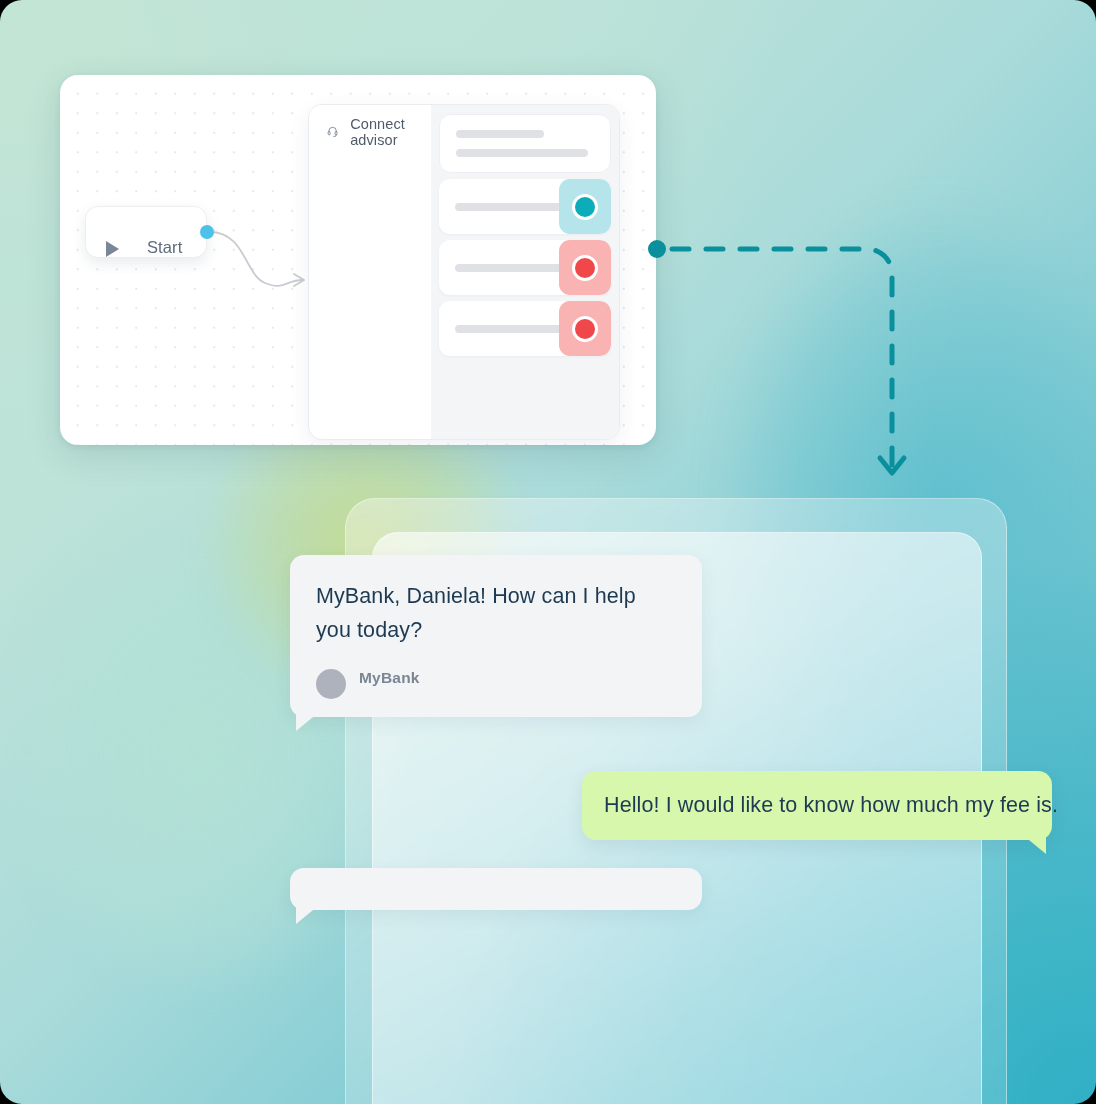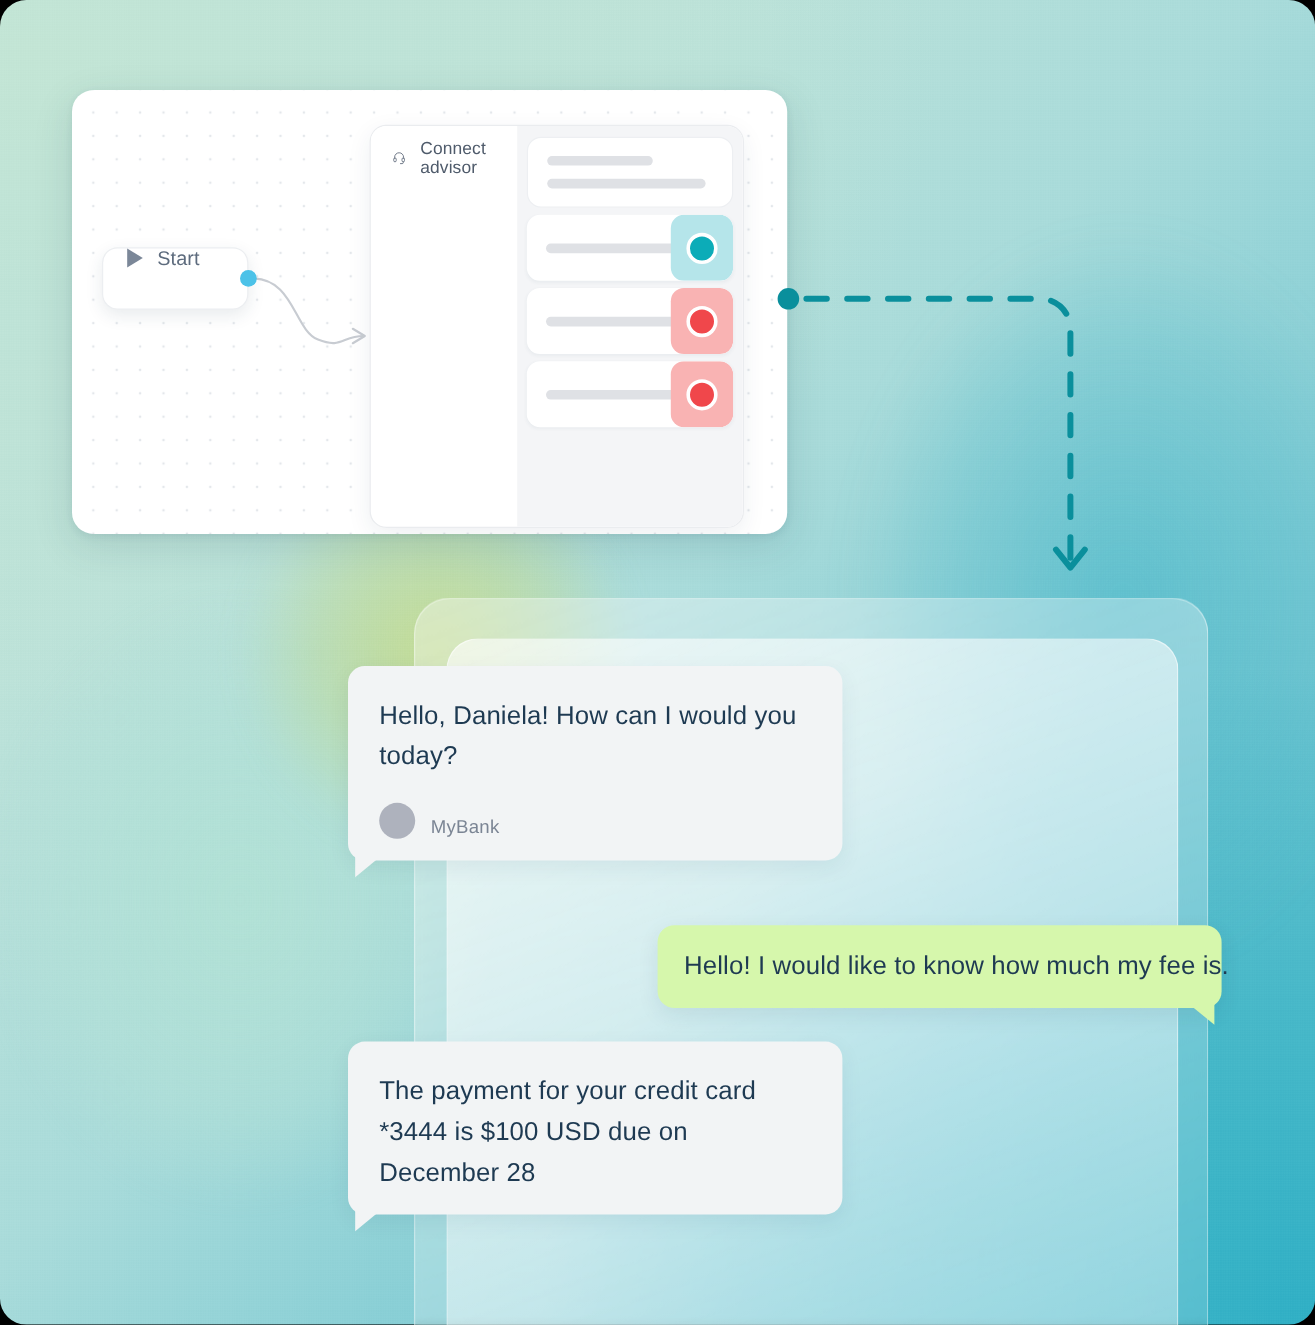--- a/index.html
+++ b/index.html
@@ -94,22 +94,22 @@
     position: absolute;
     left: 25px;
     top: 131px;
     width: 122px;
     height: 52px;
     background: #fff;
     border: 1px solid #eceef1;
     border-radius: 13px;
     box-shadow: 0 5px 14px rgba(30,60,80,.10);
     display: flex;
-    align-items: flex-start;
-    gap: 12px;
+    align-items: flex-end;
+    gap: 28px;
     padding-left: 20px;
     box-sizing: border-box;
   }
   #start-node .play-glyph {
     width: 0; height: 0;
     border-left: 13px solid #7b8798;
     border-top: 8px solid transparent;
     border-bottom: 8px solid transparent;
   }
   #start-node .start-label {
@@ -269,41 +269,42 @@
     left: 6px;
     bottom: -14px;
     width: 0; height: 0;
     border-top: 18px solid #f2f4f5;
     border-right: 22px solid transparent;
     border-bottom: 0;
     border-left: 0;
   }
   .sender-row {
     display: flex;
-    align-items: flex-end;
+    align-items: flex-start;
     gap: 13px;
     margin-top: 22px;
+    font-weight: bold;
   }
   .avatar {
     width: 30px; height: 30px;
     border-radius: 50%;
     background: #aeb2bd;
     flex: 0 0 30px;
   }
   .sender-name {
     font-size: 15.5px;
     color: #7b8594;
     letter-spacing: .2px;
   }
 
   #bubble-1 { left: 290px; top: 555px; width: 412px; }
   #bubble-3 { left: 290px; top: 868px; width: 412px; }
 
   #bubble-2 {
-    left: 548px;
+    left: 582px;
     top: 771px;
     width: 470px;
     background: #d6f7ac;
     border-radius: 14px;
     box-shadow: 0 6px 18px rgba(20,60,80,.09);
     padding: 19px 22px 19px 22px;
   }
   #bubble-2::after {
     content: "";
     position: absolute;
@@ -383,28 +384,27 @@
   <svg id="dash-connector" viewBox="0 0 290 270" xmlns="http://www.w3.org/2000/svg">
     <circle cx="17" cy="19" r="9" fill="#0a8f9c"></circle>
     <path d="M32 19 L 227 19 A 25 25 0 0 1 252 44 L 252 235" fill="none" stroke="#0a8f9c" stroke-width="5" stroke-linecap="round" stroke-dasharray="17 17"></path>
     <path d="M240 228 L 252 243 L 264 228" fill="none" stroke="#0a8f9c" stroke-width="5" stroke-linecap="round" stroke-linejoin="round"></path>
   </svg>
 
   <div id="glass-outer"></div>
   <div id="glass-inner"></div>
 
   <div id="bubble-1" class="bubble bubble-in">
-    <div class="msg">Hello, Daniela! How can I would you today?</div>
+    <div class="msg">MyBank, Daniela! How can I help you today?</div>
     <div class="sender-row">
       <div class="avatar"></div>
       <span class="sender-name">MyBank</span>
     </div>
   </div>
 
   <div id="bubble-2" class="bubble">
     <div class="msg">Hello! I would like to know how much my fee is.</div>
   </div>
 
   <div id="bubble-3" class="bubble bubble-in">
-    <div class="msg">The payment for your credit card *3444 is $100 USD due on December 28</div>
   </div>
 
 </div>
 
 </body></html>

